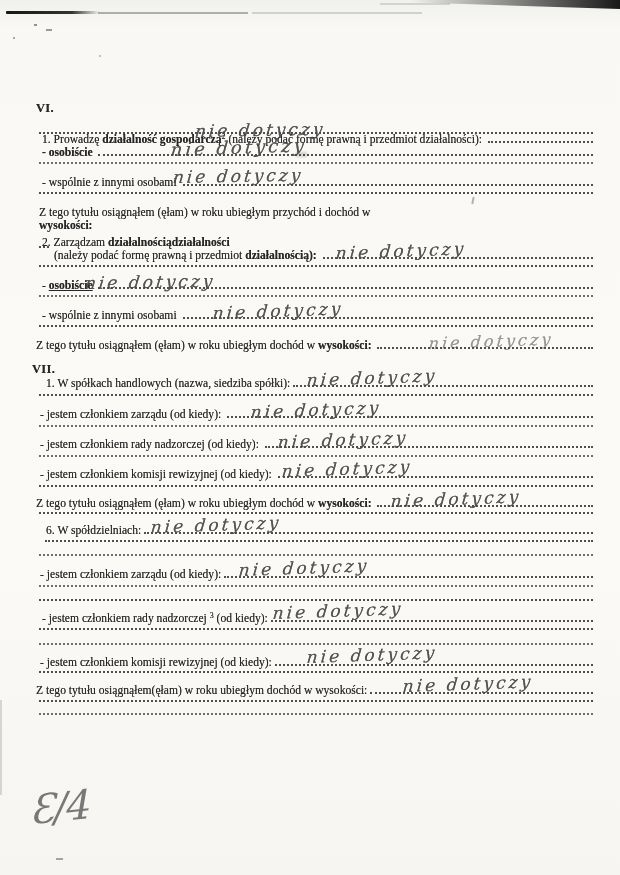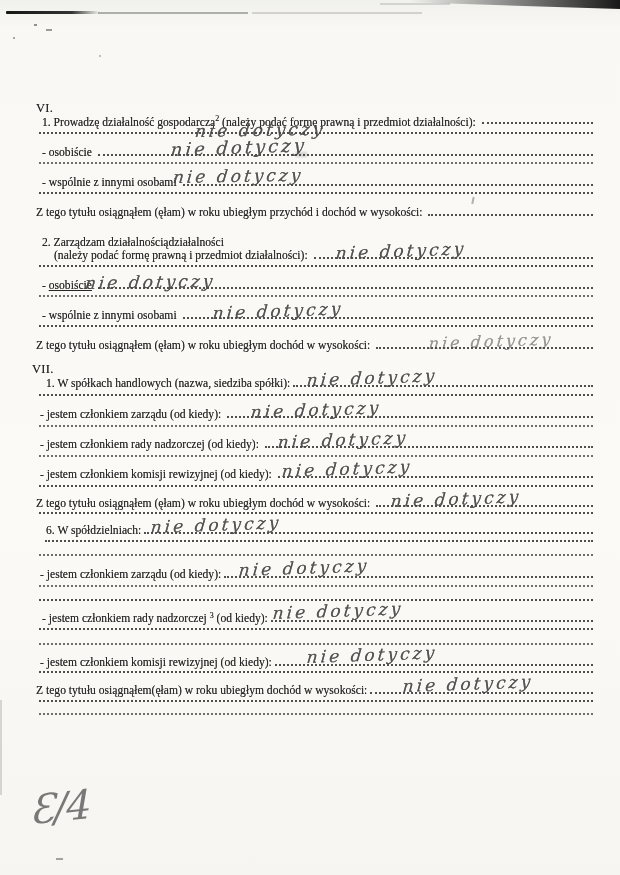--- a/index.html
+++ b/index.html
@@ -7,21 +7,21 @@
     position:relative;width:620px;height:875px;overflow:hidden;
     background:linear-gradient(180deg,#f0f0ed 0px,#f9f8f5 28px,#fbfaf7 60%,#f6f5f2 100%);
     font-family:"Liberation Serif","DejaVu Serif",serif;color:#262626;
   }
   .line{
     position:absolute;right:27px;display:flex;align-items:baseline;
     font-size:11.6px;line-height:13px;
     text-shadow:0 0 .6px rgba(45,45,45,.65);
   }
   .line span{white-space:pre;}
-  .line .b{font-weight:normal;}
+  .line .b{font-weight:bold;}
   .line .u{text-decoration:underline;}
   .line sup{font-size:8px;position:relative;top:-4px;white-space:pre;}
   .heading{font-size:12.5px;letter-spacing:.3px;}
   .leader{
     flex:1 1 auto;min-width:10px;height:1px;
     border-bottom:2px dotted #4e4e4e;margin-left:3px;
   }
   .leader.light{border-bottom-color:#6d6d6d;}
   .hw{
     position:absolute;font-family:"DejaVu Serif",serif;font-style:italic;
@@ -67,21 +67,21 @@
   <div class="art a-speck4"></div>
   <div class="art a-tick"></div>
   <div class="art a-smudge"></div>
   <div class="art a-edge"></div>
   <div class="art a-dash"></div>
 
   <div id="form-body">
       <div class="line heading" style="top: 102px; left: 36px;">
         <span class="b">VI.</span>
       </div>
-      <div class="line" style="top: 116px; left: 42px; align-items: center;">
+      <div class="line" style="top: 133px; left: 42px;">
         <span>1. Prowadzę </span>
         <span class="b">działalność gospodarczą</span>
         <sup>2</sup>
         <span> (należy podać formę prawną i przedmiot działalności): </span>
         <span class="leader"></span>
       </div>
       <div class="line" style="top: 131px; left: 36px;">
         <span class="leader"></span>
       </div>
       <div class="line" style="top: 146px; left: 42px;">
@@ -91,34 +91,34 @@
       <div class="line" style="top: 161px; left: 36px;">
         <span class="leader light"></span>
       </div>
       <div class="line" style="top: 176px; left: 42px;">
         <span>- wspólnie z innymi osobami </span>
         <span class="leader"></span>
       </div>
       <div class="line" style="top: 191px; left: 36px;">
         <span class="leader"></span>
       </div>
-      <div class="line" style="top: 206px; left: 36px;">
+      <div class="line" style="top: 206px; left: 36px; flex-direction: column;">
         <span>Z tego tytułu osiągnąłem (ęłam) w roku ubiegłym przychód i dochód w </span>
         <span class="b">wysokości:</span>
         <span> </span>
         <span class="leader"></span>
       </div>
       <div class="line" style="top: 236px; left: 42px;">
         <span>2. Zarządzam </span>
         <span class="b">działalnością</span>
         <span class="b">działalności</span>
       </div>
       <div class="line" style="top: 249px; left: 54px; text-align: center;">
         <span>(należy podać formę prawną i przedmiot </span>
-        <span class="b">działalności):</span>
+        <span class="b">działalnością):</span>
         <span> </span>
         <span class="leader"></span>
       </div>
       <div class="line" style="top: 264px; left: 36px;">
         <span class="leader"></span>
       </div>
       <div class="line" style="top: 279px; left: 42px;">
         <span>- </span>
         <span class="b u">osobiście</span>
         <span> </span>

